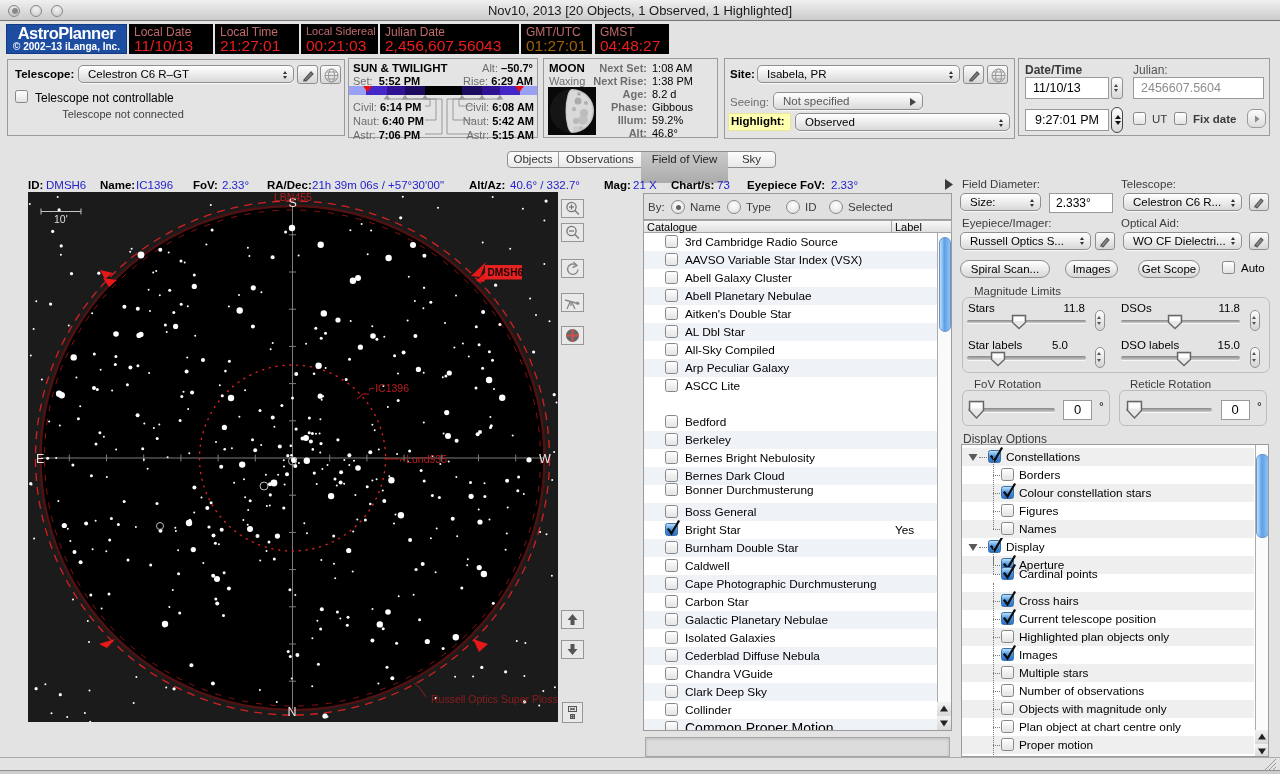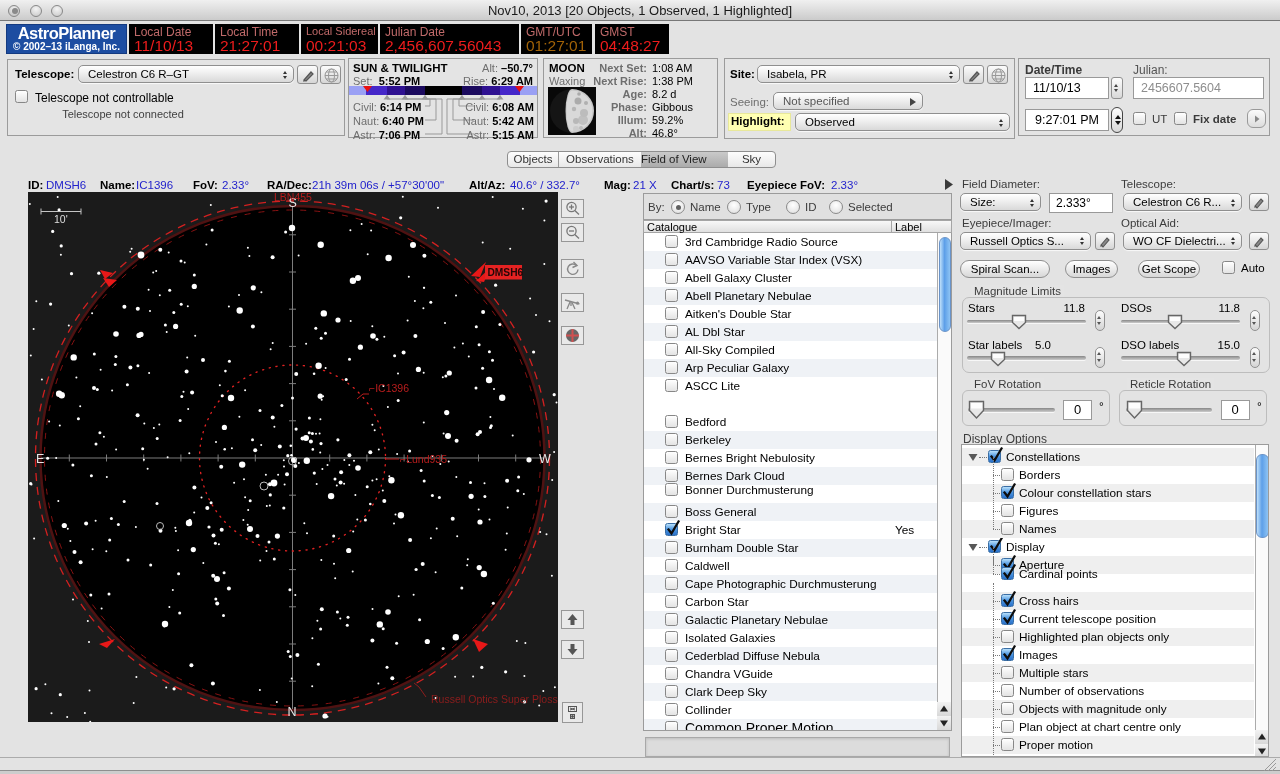--- a/index.html
+++ b/index.html
@@ -205,21 +205,21 @@
 <div class="abs bold" style="left:174px;top:54px;color:#3a3a3a">Fix date</div>
 <div class="abs" style="left:228px;top:50px;width:19px;height:19px;border:1px solid #999;border-radius:6px;background:linear-gradient(#fbfbfb,#dcdcdc)"><svg width="17" height="17">
         <path d="M7 5.5 l4.5 3.5 l-4.5 3.5 z" fill="#888"></path>
       </svg></div>
 </div>
 
 <div class="abs" style="left:507px;top:151px;height:17px;width:269px;border:1px solid #8e8e8e;border-radius:4px;background:linear-gradient(#fdfdfd,#e8e8e8);font-size:11.5px;color:#333">
 <div class="abs" style="left:0;top:0;width:50px;height:15px;line-height:15px;text-align:center">Objects</div>
 <div class="abs" style="left:50px;top:0;width:1px;height:15px;background:#9a9a9a"></div>
 <div class="abs" style="left:51px;top:0;width:82px;height:15px;line-height:15px;text-align:center">Observations</div>
-<div class="abs" style="left:133px;top:0;width:87px;height:15px;line-height:15px;background:linear-gradient(#cacaca,#ababab);color:#222">Field of View</div>
+<div class="abs" style="left:133px;top:0;width:87px;height:31px;line-height:15px;text-align:center;background:linear-gradient(#cacaca,#ababab);color:#222">Field of View</div>
 <div class="abs" style="left:220px;top:0;width:47px;height:15px;line-height:15px;text-align:center">Sky</div>
 </div>
 
 <div class="abs" style="left:0;top:179px;height:13px;width:1280px;white-space:nowrap">
 <span class="abs bold" style="left:28px">ID:</span>
     <span class="abs blue" style="left:46px">DMSH6</span>
 <span class="abs bold" style="left:100px">Name:</span>
     <span class="abs blue" style="left:136px">IC1396</span>
 <span class="abs bold" style="left:193px">FoV:</span>
     <span class="abs blue" style="left:222px">2.33°</span>
@@ -1030,21 +1030,21 @@
 <div class="vstep" style="left:1094.5px;top:310px"></div>
 <div class="abs" style="left:1121px;top:302px">DSOs</div>
 <div class="abs" style="left:1190px;top:302px;width:50px;text-align:right">11.8</div>
 <div class="track" style="left:1121px;top:319.5px;width:119px"></div>
 <svg class="abs" style="left:1167px;top:314px" width="16" height="16">
     <path d="M1.5 1.5 h13 v7 l-6.5 6 l-6.5 -6 z" fill="#e8e8e8" stroke="#666" stroke-width="1.4"></path>
     <path d="M3 3 h10 v4 h-10 z" fill="#fdfdfd"></path>
   </svg>
 <div class="vstep" style="left:1249.5px;top:310px"></div>
 <div class="abs" style="left:968px;top:339px">Star labels</div>
-<div class="abs" style="left:1035px;top:339px;width:50px;text-align:left">5.0</div>
+<div class="abs" style="left:1035px;top:339px;width:50px;text-align:center">5.0</div>
 <div class="track" style="left:967px;top:356px;width:119px"></div>
 <svg class="abs" style="left:990px;top:350.5px" width="16" height="16">
     <path d="M1.5 1.5 h13 v7 l-6.5 6 l-6.5 -6 z" fill="#e8e8e8" stroke="#666" stroke-width="1.4"></path>
     <path d="M3 3 h10 v4 h-10 z" fill="#fdfdfd"></path>
   </svg>
 <div class="vstep" style="left:1094.5px;top:346.5px"></div>
 <div class="abs" style="left:1121px;top:339px">DSO labels</div>
 <div class="abs" style="left:1190px;top:339px;width:50px;text-align:right">15.0</div>
 <div class="track" style="left:1121px;top:356px;width:119px"></div>
 <svg class="abs" style="left:1176px;top:350.5px" width="16" height="16">

